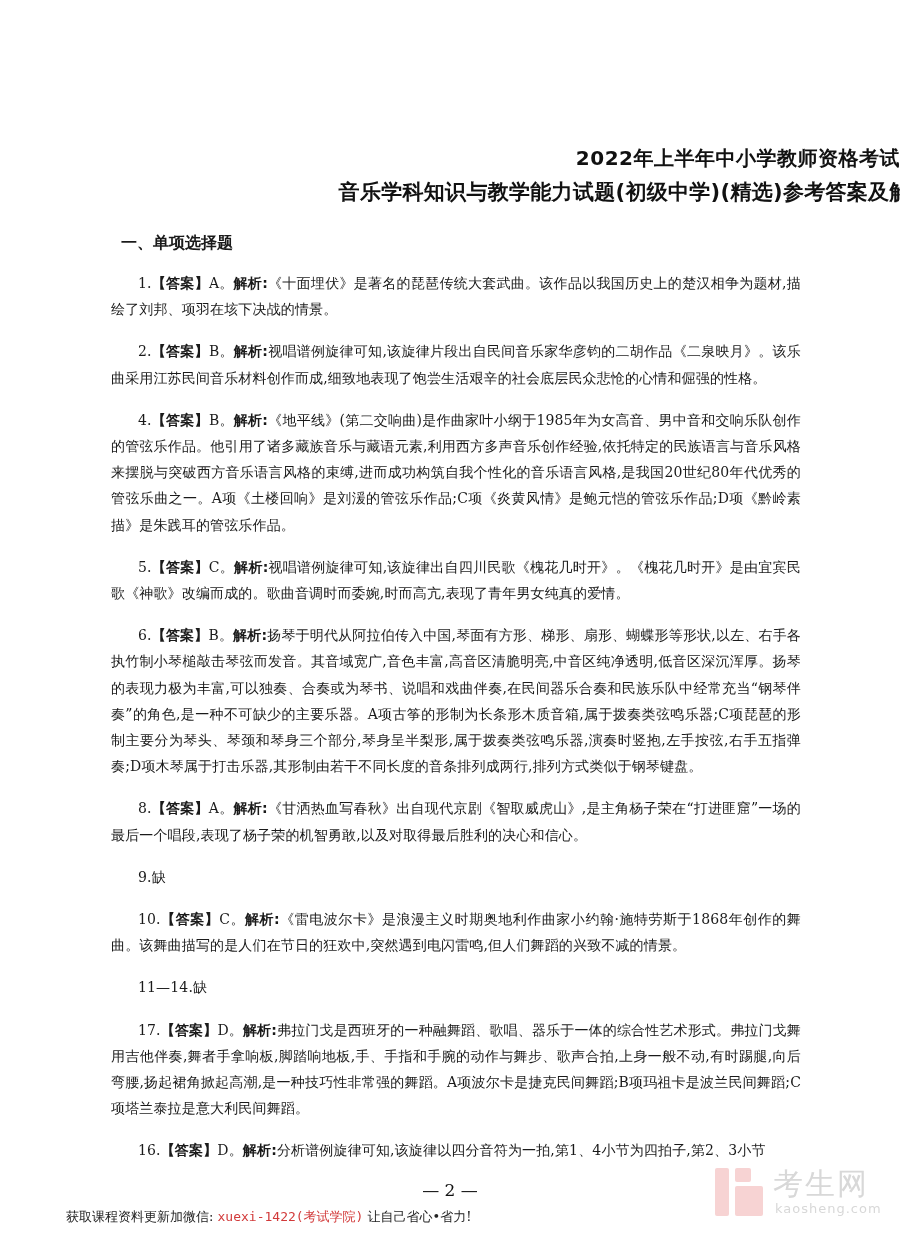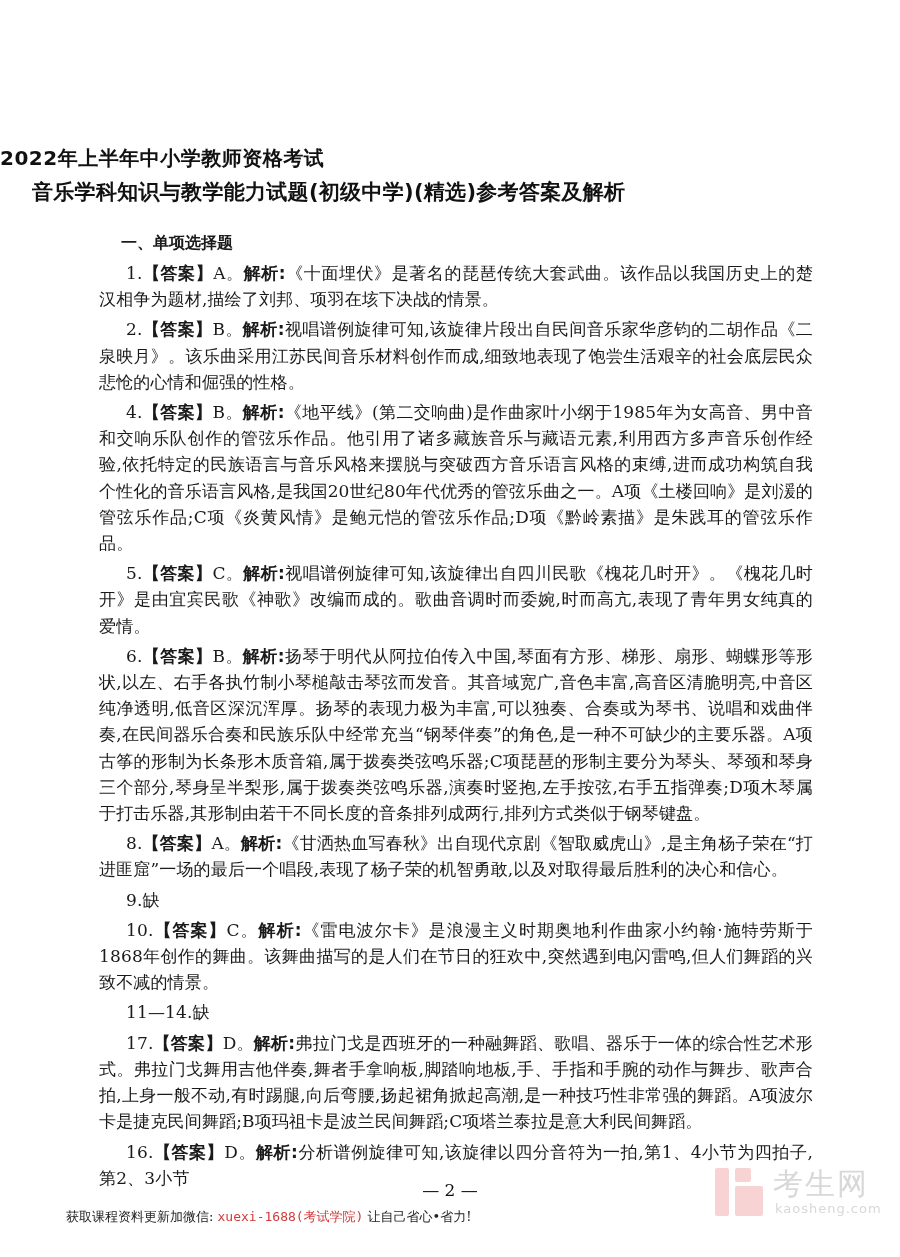--- a/index.html
+++ b/index.html
@@ -1,25 +1,25 @@
 <!DOCTYPE html>
 <html><head>
 <meta charset="utf-8">
 <style>
   html, body { margin:0; padding:0; background:#ffffff; }
   body { width:900px; height:1257px; position:relative; overflow:hidden;
          font-family:"DejaVu Serif","Liberation Serif",serif; color:#1a1a1a; }
-  .title { position:absolute; left:0; width:900px; text-align:left;
+  .title { position:absolute; left:0; width:900px; text-align:right;
            font-family:"DejaVu Sans","Liberation Sans",sans-serif; font-weight:bold; color:#111; }
   .title1 { top:145px; font-size:20px; letter-spacing:0.5px; }
   .title2 { top:178px; font-size:21px; letter-spacing:0.3px;margin-left:32px; }
   .content { position:absolute; left:95px; top:232px; width:722px; }
   .section { font-family:"DejaVu Sans","Liberation Sans",sans-serif; font-weight:bold;
              font-size:16px; margin:0 0 6px 26px; height:22px; line-height:22px; }
-  .para { font-size:17px; line-height:26.2px; text-indent:27px; margin:4px; text-align:justify; letter-spacing:0.15px; }
+  .para { font-size:14px; line-height:26.2px; text-indent:27px; margin:16px; text-align:justify; letter-spacing:0.15px; }
   .para .kw { font-family:"DejaVu Sans","Liberation Sans",sans-serif; font-weight:bold; }
   .pagenum { position:absolute; top:1180px; left:0; width:900px; text-align:center;
              font-size:17px; color:#111; }
   .footer { position:absolute; top:1208px; left:66px; font-size:13px; color:#222; }
   .footer .red { color:#d23a3a; font-family:"DejaVu Sans Mono","Liberation Mono",monospace; }
   .logo { position:absolute; left:715px; top:1166px; width:180px; height:56px; }
   .logo .mark { position:absolute; left:0; top:2px; width:48px; height:48px; }
   .logo .mark div { position:absolute; background:#f7d3d3; border-radius:2px; }
   .logo .cn { position:absolute; left:58px; top:-2px; font-family:"DejaVu Sans","Liberation Sans",sans-serif;
               font-size:30px; color:#d8d8d8; letter-spacing:2px; }
@@ -55,21 +55,21 @@
 
   <p class="para"><span>11—14.</span><span>缺</span></p>
 
   <p class="para"><span>17.</span><span class="kw">【答案】</span><span>D。</span><span class="kw">解析:</span><span>弗拉门戈是西班牙的一种融舞蹈、歌唱、器乐于一体的综合性艺术形式。弗拉门戈舞用吉他伴奏,舞者手拿响板,脚踏响地板,手、手指和手腕的动作与舞步、歌声合拍,上身一般不动,有时踢腿,向后弯腰,扬起裙角掀起高潮,是一种技巧性非常强的舞蹈。A项波尔卡是捷克民间舞蹈;B项玛祖卡是波兰民间舞蹈;C项塔兰泰拉是意大利民间舞蹈。</span></p>
 
   <p class="para"><span>16.</span><span class="kw">【答案】</span><span>D。</span><span class="kw">解析:</span><span>分析谱例旋律可知,该旋律以四分音符为一拍,第1、4小节为四拍子,第2、3小节</span></p>
 </div>
 
 <div class="pagenum">— 2 —</div>
 
-<div class="footer"><span>获取课程资料更新加微信: </span><span class="red">xuexi-1688(考试学院)</span><span>  让自己省心•省力!</span></div>
+<div class="footer"><span>获取课程资料更新加微信: </span><span class="red">xuexi-1422(考试学院)</span><span>  让自己省心•省力!</span></div>
 
 <div class="logo">
   <div class="mark">
     <div style="left:0;top:0;width:14px;height:48px;"></div>
     <div style="left:20px;top:0;width:16px;height:14px;"></div>
     <div style="left:20px;top:18px;width:28px;height:30px;"></div>
   </div>
   <div class="cn">考生网</div>
   <div class="en">kaosheng.com</div>
 </div>

